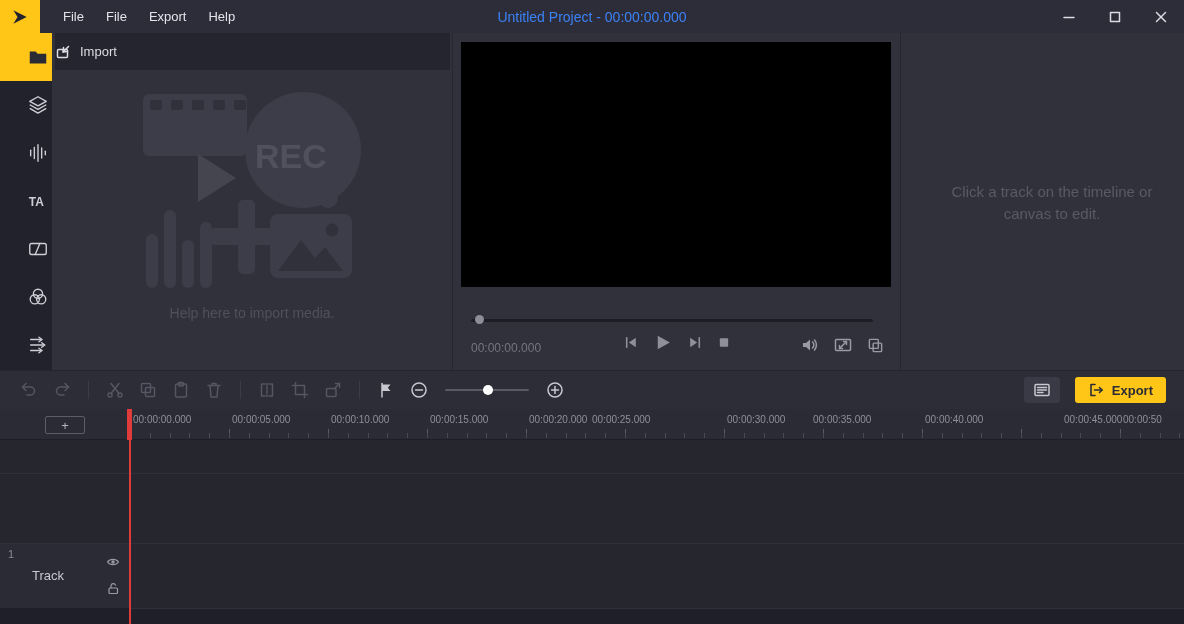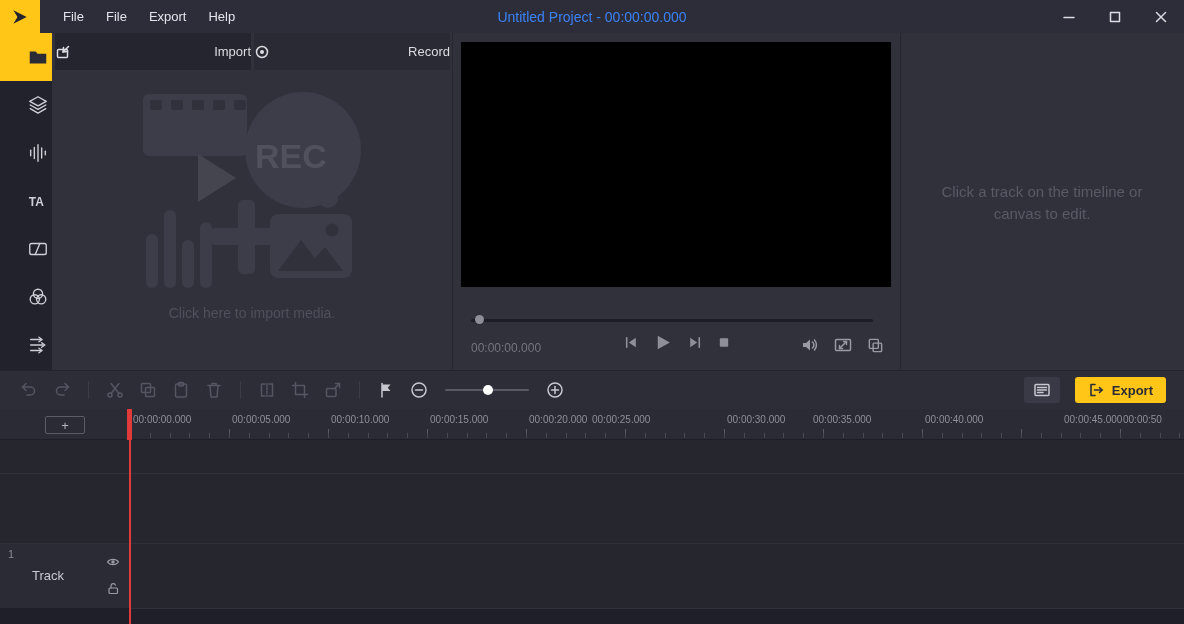--- a/index.html
+++ b/index.html
@@ -21,38 +21,38 @@
   .win-btn { width:46px; height:33px; display:flex; align-items:center; justify-content:center; color:#dcdce2; }
 
   
   .main { position:absolute; top:33px; left:0; width:1184px; height:337px; }
   .sidebar { position:absolute; left:0; top:0; width:52px; height:337px; background:#22222c; overflow:hidden; }
   .side-item { width:52px; height:48px; display:flex; align-items:center; justify-content:center; color:#cfcfd8;padding-left:24px; }
   .side-item.active { background:#ffc618; color:#2b2b35; }
 
   .media-panel { position:absolute; left:52px; top:0; width:400px; height:337px; background:#31313c; overflow:hidden; }
   .tabs { position:absolute; top:0; left:3px; right:2px; height:37px; display:flex; gap:3px; }
-  .tab { flex:1; display:flex; align-items:center; justify-content:space-between; gap:9px; font-size:13px; color:#dcdce2; }
+  .tab { flex:1; display:flex; align-items:center; justify-content:flex-start; gap:9px; font-size:13px; color:#dcdce2; }
   .tab-import { background:#25252f; }
   .tab-record { background:#2a2a34; }
   .import-graphic { position:absolute; left:50%; top:55px; transform:translateX(-50%); }
   .import-hint { position:absolute; top:272px; left:0; width:100%; text-align:center; color:#50505c; font-size:14px; }
 
   .preview-panel { position:absolute; left:452px; top:0; width:448px; height:337px; background:#31313c; border-left:1px solid #26262f; }
   .video-canvas { position:absolute; left:8px; top:9px; width:430px; height:245px; background:#000; }
   .seek-row { position:absolute; left:18px; right:27px; top:282px; height:10px; }
   .seek-track { position:absolute; top:4px; left:0; right:0; height:3px; background:#1d1d26; border-radius:2px; }
   .seek-handle { position:absolute; left:4px; top:0; width:9px; height:9px; border-radius:50%; background:#8e8e99; }
   .time-label { position:absolute; left:18px; top:308px; font-size:12px; color:#75757f; }
   .transport { position:absolute; left:50%; transform:translateX(-50%); top:300px; display:flex; align-items:center; gap:15px; color:#8f8f9a; }
   .transport .t-btn { display:flex; align-items:center; justify-content:center; }
   .view-controls { position:absolute; right:16px; top:303px; display:flex; align-items:center; gap:15px; color:#9a9aa5; }
 
   .props-panel { position:absolute; left:900px; top:0; width:284px; height:337px; background:#31313c; border-left:1px solid #26262f; }
-  .props-hint { position:absolute; top:148px; left:16px; width:250px; text-align:center; color:#5a5a66; font-size:15px; line-height:1.45; }
+  .props-hint { position:absolute; top:148px; left:26px; width:250px; text-align:center; color:#5a5a66; font-size:15px; line-height:1.45; }
 
   
   .toolbar { position:absolute; top:370px; left:0; width:1184px; height:39px; background:#2d2d38; border-top:1px solid #24242e; }
   .toolbar-left { display:flex; align-items:center; height:100%; padding-left:16px; gap:7px; }
   .tool { width:26px; height:26px; display:flex; align-items:center; justify-content:center; color:#565663; }
   .tool.bright { color:#c7c7d0; }
   .tb-divider { width:1px; height:18px; background:#3c3c49; margin:0 6px; }
   .zoom-slider { position:relative; width:84px; height:2px; background:#5a5a66; border-radius:1px; margin:0 6px; }
   .zoom-handle { position:absolute; top:-4px; left:38px; width:10px; height:10px; border-radius:50%; background:#ffffff; }
   .toolbar-right { position:absolute; right:18px; top:6px; display:flex; gap:15px; }
@@ -173,27 +173,20 @@
 
   <div class="media-panel">
     <div class="tabs">
       <div class="tab tab-import">
         <svg width="16" height="16" viewBox="0 0 16 16">
           <rect x="2.5" y="5.5" width="10" height="8" rx="1"></rect>
             <path d="M13.5 2.5 L8 8"></path>
             <polyline points="8.5,3.5 8,8 12.5,7.5"></polyline>
         </svg>
         <span>Import</span>
-      </div>
-      <div class="tab tab-record">
-        <svg width="16" height="16" viewBox="0 0 16 16">
-          <circle cx="8" cy="8" r="5.5"></circle>
-            <circle cx="8" cy="8" r="2" fill="currentColor" stroke="none"></circle>
-        </svg>
-        <span>Record</span>
       </div>
     </div>
 
     <div class="import-graphic">
       <svg width="224" height="205" viewBox="0 0 224 205">
         <g fill="#3d3d49" stroke="none">
           <rect x="3" y="6" width="104" height="62" rx="6"></rect>
           <circle cx="163" cy="62" r="58"></circle>
           <rect x="6" y="146" width="12" height="54" rx="6"></rect>
           <rect x="24" y="122" width="12" height="78" rx="6"></rect>
@@ -210,21 +203,21 @@
           <rect x="52" y="12" width="12" height="10" rx="2"></rect>
           <rect x="73" y="12" width="12" height="10" rx="2"></rect>
           <rect x="94" y="12" width="12" height="10" rx="2"></rect>
           <path d="M138 183 L161 152 L175 170 L185 159 L203 183 Z"></path>
           <circle cx="192" cy="142" r="6.5"></circle>
         </g>
         <path d="M58 66 L96 90 L58 114 Z" fill="#45454f" stroke="none"></path>
         <text x="115" y="80" font-size="34" font-weight="bold" fill="#51515e" stroke="none">REC</text>
       </svg>
     </div>
-    <div class="import-hint">Click here to import media.</div>
+    <div class="import-hint">Help here to import media.</div>
   </div>
 
   <div class="preview-panel">
     <div class="video-canvas"></div>
     <div class="seek-row">
       <div class="seek-track"></div>
       <div class="seek-handle"></div>
     </div>
     <div class="time-label">00:00:00.000</div>
     <div class="transport">

